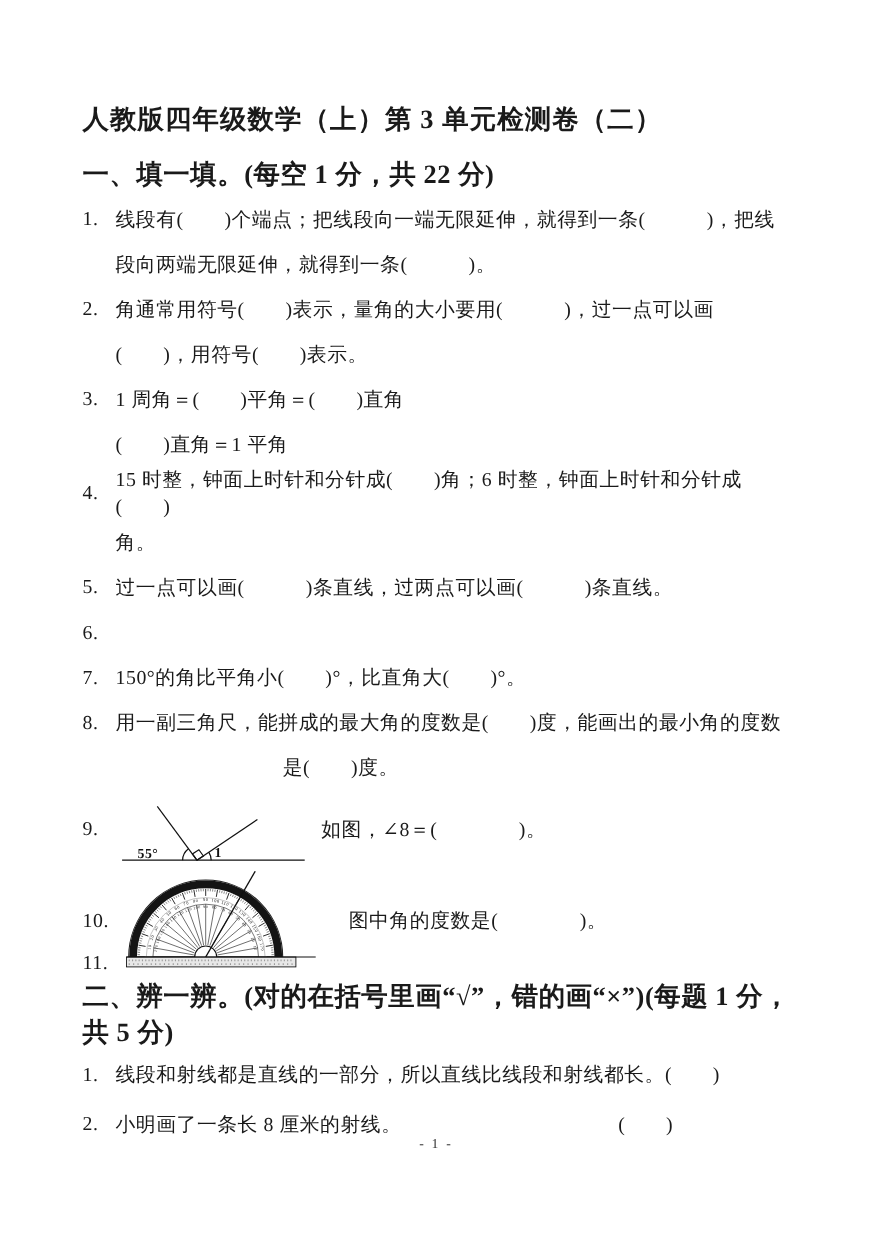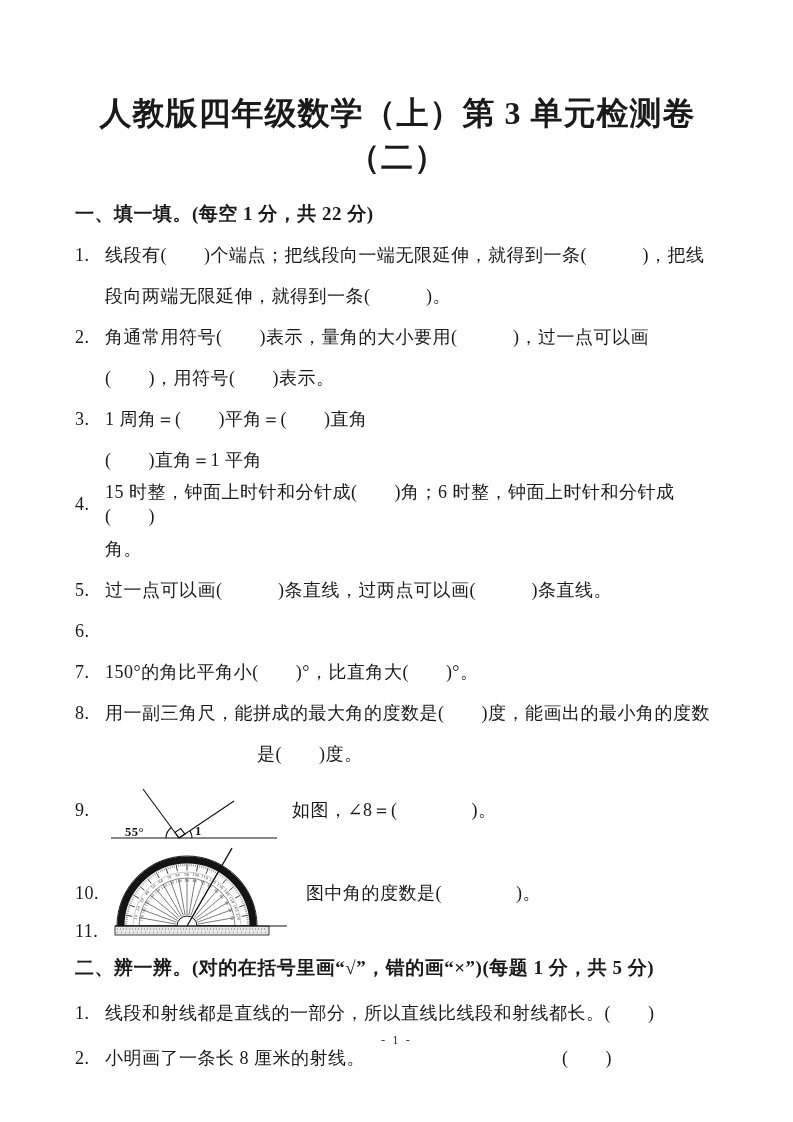--- a/index.html
+++ b/index.html
@@ -8,46 +8,46 @@
     width:793px;height:1122px;
     background:#fff;
     box-sizing:border-box;
     padding:92px 73px 0 75px;
     font-family:"Liberation Serif","DejaVu Serif",serif;
     color:#1a1a1a;
     overflow:hidden;
   }
   .title{
     margin:0 0 14px 0;
-    font-size:32px;font-weight:bold;
-    text-align:center;letter-spacing:1px;
+    font-size:24px;font-weight:bold;
+    letter-spacing:1px;
   }
   .section-heading{
     display:flex;align-items:center;
     min-height:40px;
-    font-size:19px;font-weight:bold;
+    font-size:24px;font-weight:bold;
     letter-spacing:0.5px;
   }
   .qline{
     position:relative;
     display:flex;align-items:center;
     min-height:41px;
     padding-left:30px;
     font-size:18px;letter-spacing:0.5px;
   }
   .qnum{position:absolute;left:0;top:50%;transform:translateY(-50%);}
   .q8cont{padding-left:182px;}
   .figrow{align-items:center;}
   .figrow-9{height:72px;}
   .figrow-10{height:94px;align-items:center;}
   .figrow-10 .figtext{align-self:center;}
   .fig-angle{margin-left:2px;flex:none;}
   .fig-protractor{flex:none;}
   .figtext{margin-left:10px;}
-  .figtext-10{margin-left:1px;}
+  .figtext-10{margin-left:12px;}
   .q11row{margin-top:-24px;height:30px;min-height:30px;}
   .s2row{min-height:45px;}
   .answer-bracket{margin-left:auto;margin-right:108px;}
   .footer{
     position:absolute;left:0;right:0;top:1033px;
     text-align:center;font-size:12.5px;color:#333;letter-spacing:2px;
   }
   svg{display:block;}
   svg text{font-family:"Liberation Serif","DejaVu Serif",serif;}
   .fig-line{stroke:#111;stroke-width:1.1;fill:none;}

